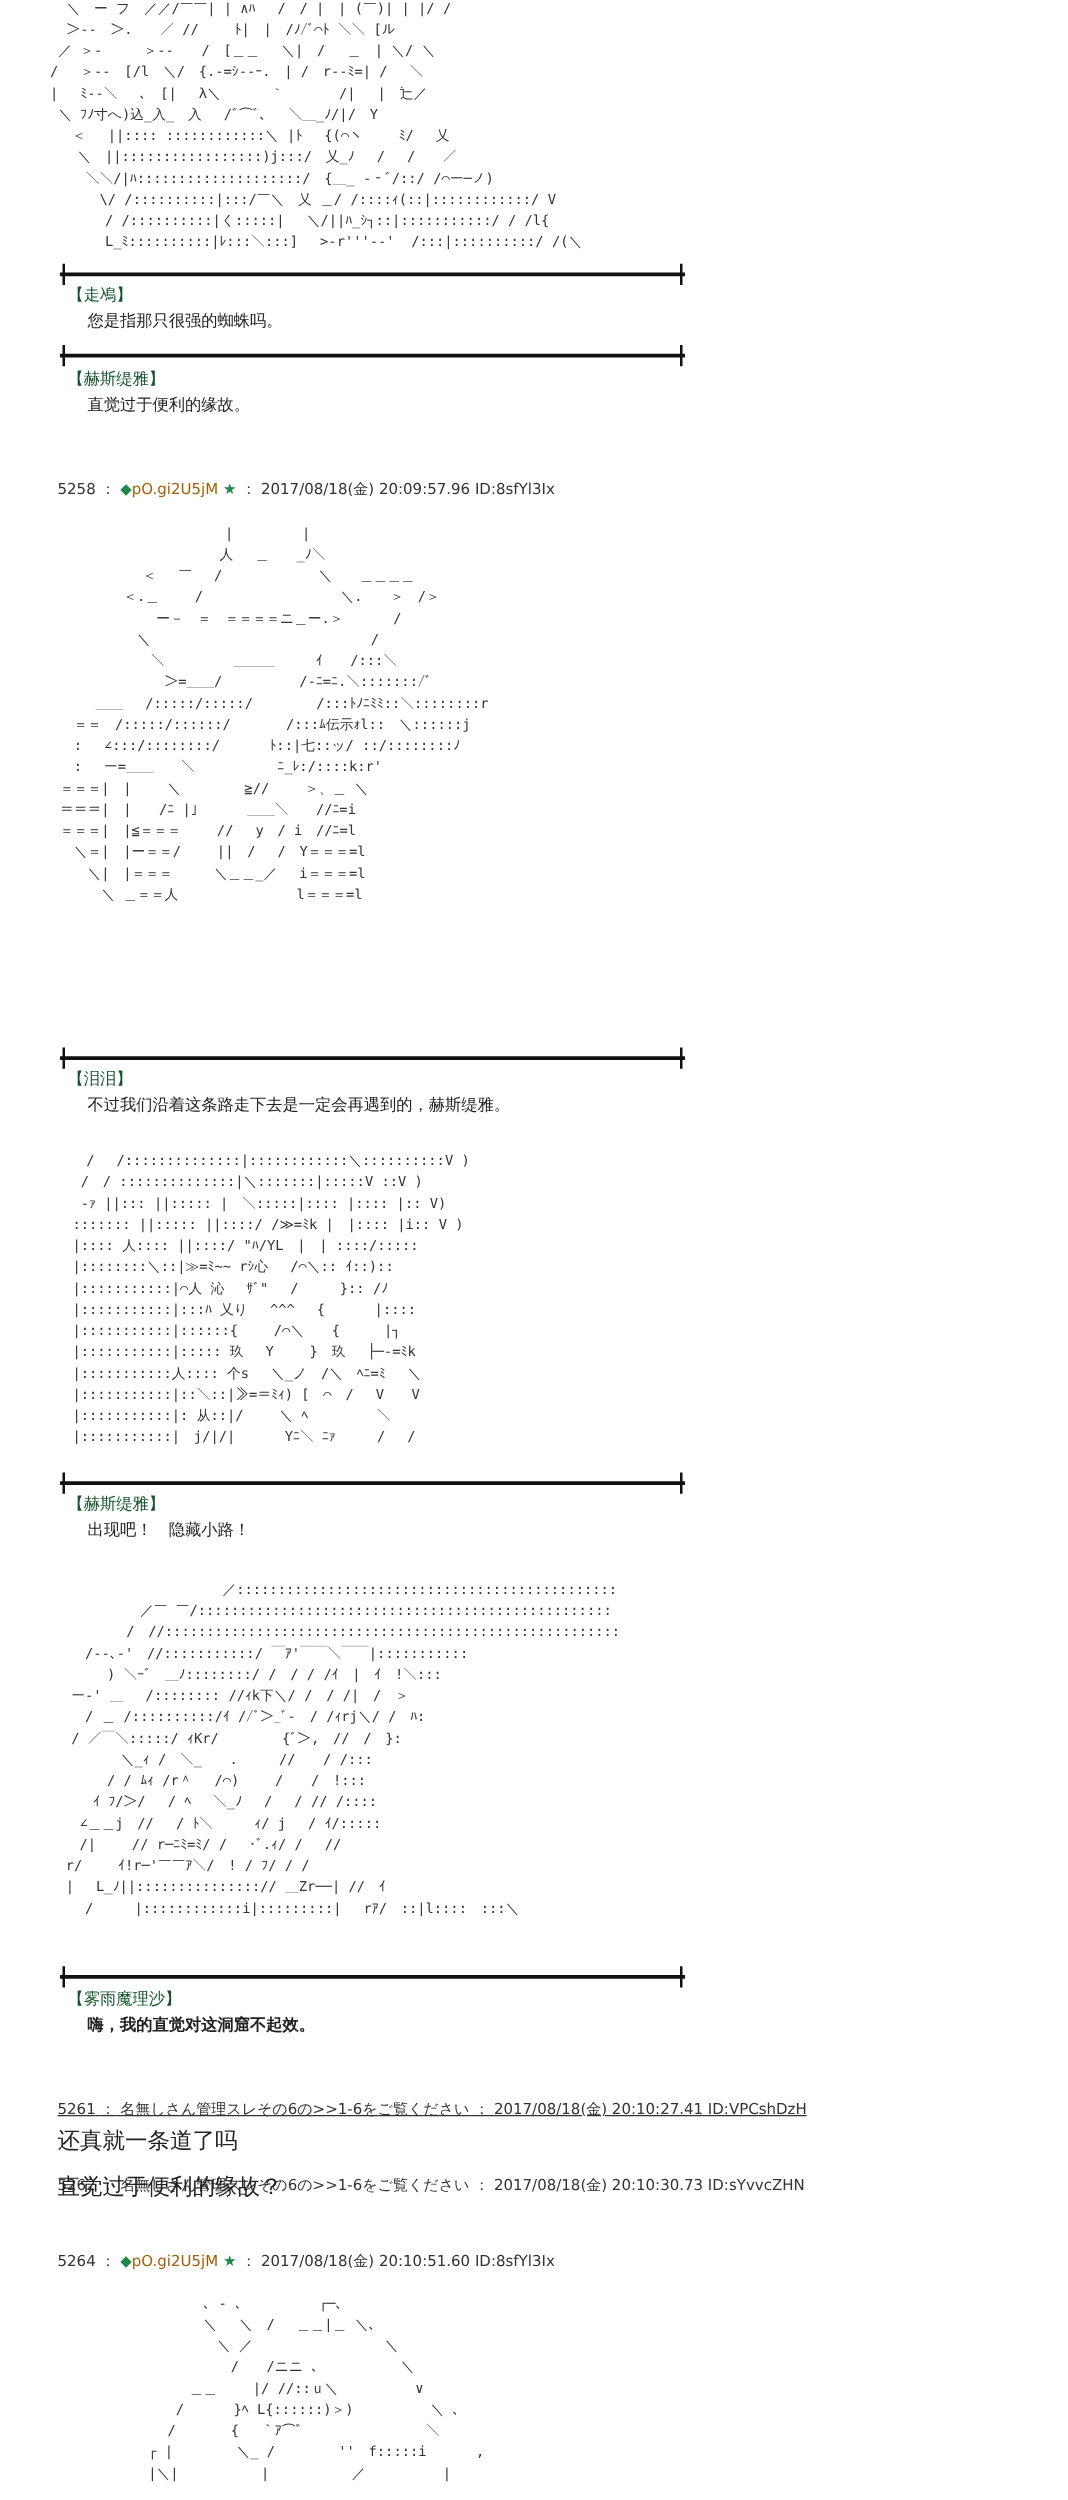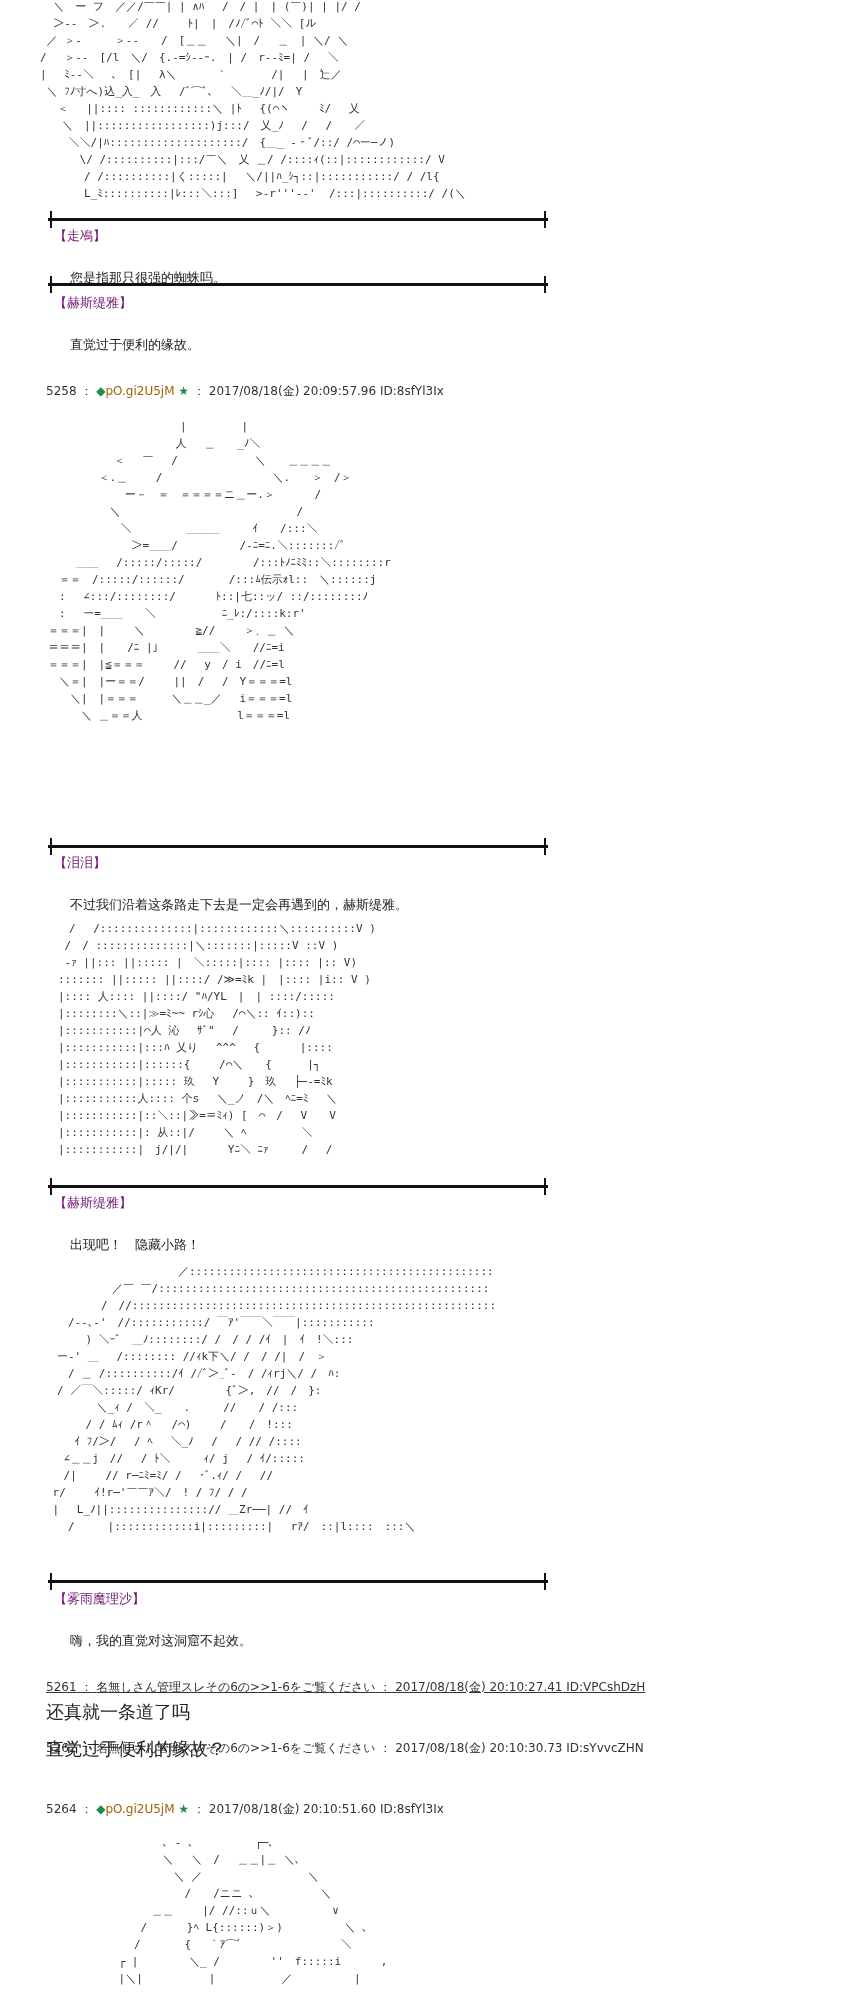--- a/index.html
+++ b/index.html
@@ -2,22 +2,22 @@
 <html><head>
 <meta charset="utf-8">
 <style>
   html, body { margin:0; padding:0; background:#ffffff; }
   body { width:854px; height:2000px; position:relative; overflow:hidden;
          font-family:"DejaVu Sans", sans-serif; color:#222; }
   .rule { position:absolute; left:48px; width:500px; height:3px; background:#111; }
   .rule::before, .rule::after { content:""; position:absolute; top:-7px; width:2px; height:17px; background:#111; }
   .rule::before { left:2px; }
   .rule::after { right:2px; }
-  .speaker { position:absolute; left:54px; font-size:13px; color:#701a75;font-family:Liberation Mono, monospace; }
-  .line { position:absolute; left:70px; font-size:13px; color:#222;margin-top:21px; }
+  .speaker { position:absolute; left:54px; font-size:13px; color:#14532d;font-family:Liberation Mono, monospace; }
+  .line { position:absolute; left:70px; font-size:13px; color:#222; }
   .post-header { position:absolute; left:46px; font-size:12px; color:#333; white-space:nowrap; }
   .post-header .trip { color:#a16207; }
   .post-header .diamond { color:#1f8a4a; }
   .post-header .star { color:#1f8a4a; }
   .reply { position:absolute; left:46px; font-size:18px; color:#222; }
   .aa { position:absolute; font-family:"DejaVu Sans Mono", monospace; font-size:11px; line-height:17px;
         white-space:pre; color:#333; letter-spacing:0px; }
 </style>
 </head>
 <body>
@@ -107,21 +107,21 @@
 　　　 / / ﾑｨ /r＾　 /⌒)　　 /　　/　!:::
 　　 ｲ ﾌ/＞/ 　/ ﾍ　 ＼_ﾉ　 /　 / // /::::
 　 ∠＿＿j　//　 / ﾄ＼　　　ｨ/ j 　/ ｲ/:::::
 　 /| 　　// r─ﾆﾐ=ﾐ/ /　 ･ﾞ.ｨ/ /　 //
  r/　　 ｲ!r─'￣￣ｱ＼/　! / ﾌ/ / /
  |　 L_ﾉ||:::::::::::::::// ＿Zr──| //　ｲ
 　　/　　　|::::::::::::i|:::::::::| 　rｱ/　::|l::::　:::＼</div>
 
 <div class="rule" style="top:1580px;"></div>
 <div class="speaker" style="top:1590px;text-align:center;">【雾雨魔理沙】</div>
-<div class="line" style="top:1611px;">嗨，我的直觉对这洞窟不起效。</div>
+<div class="line" style="top:1611px;font-weight:bold;">嗨，我的直觉对这洞窟不起效。</div>
 
 <div class="post-header" style="top:1679px;text-decoration:underline;">
   <span>5261</span>
   <span>：</span>
   <span>名無しさん管理スレその6の&gt;&gt;1-6をご覧ください</span>
   <span>：</span>
   <span>2017/08/18(金) 20:10:27.41</span>
   <span>ID:VPCshDzH</span>
 </div>
 <div class="reply" style="top:1700px;">还真就一条道了吗</div>

